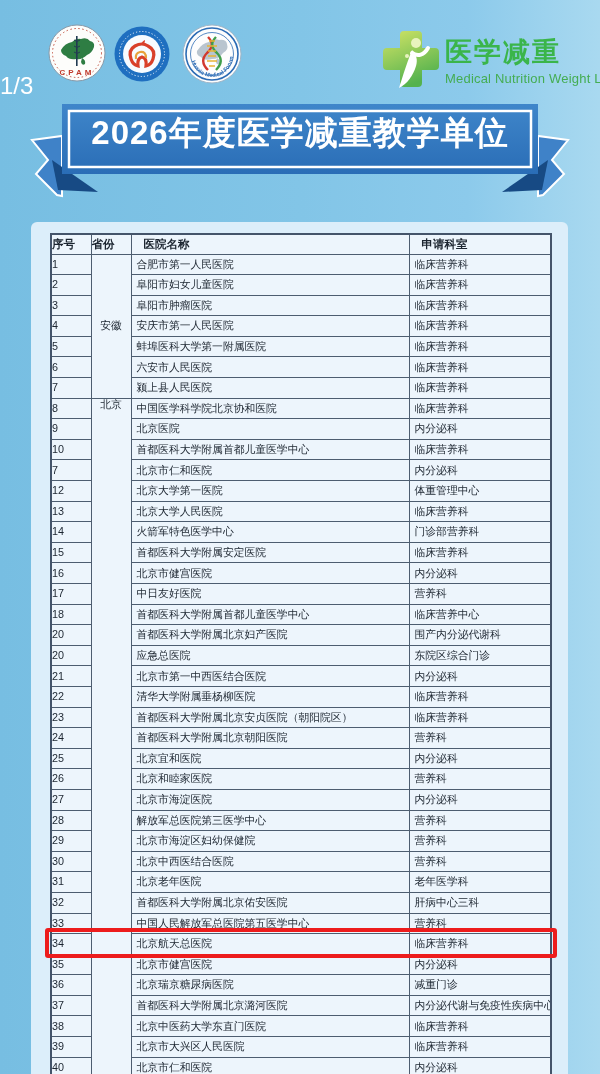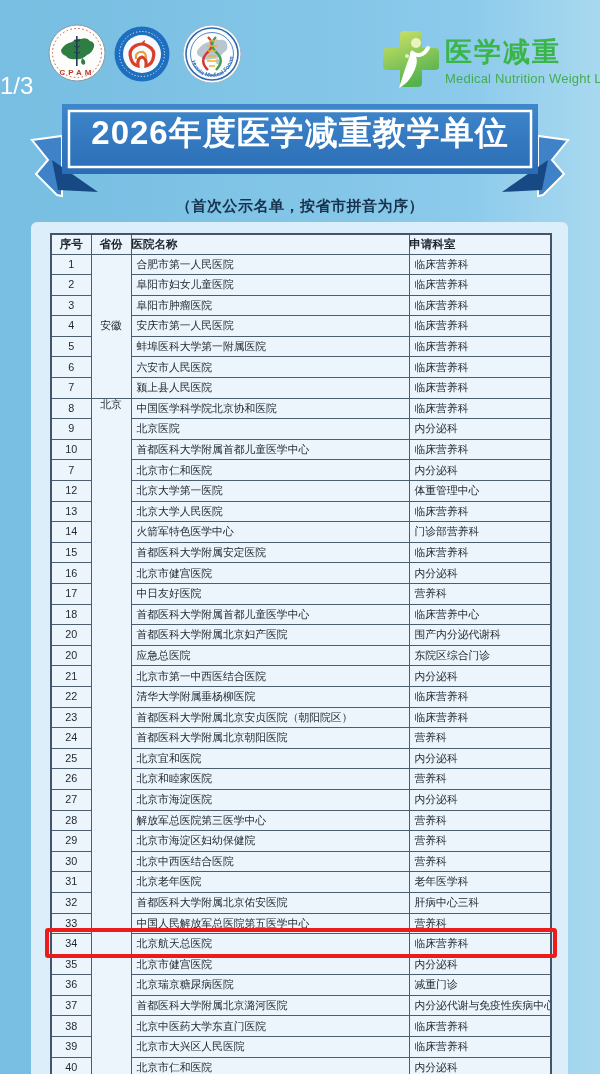--- a/index.html
+++ b/index.html
@@ -33,22 +33,22 @@
     background:#dceefa; border-radius:6px; }
   table.units { position:absolute; left:50px; top:233px; width:500px;
     border-collapse:collapse; table-layout:fixed; }
   table.units th, table.units td {
     border:1.5px solid #4d5d70; background:#edf5fc; color:#1c2530;
     font-size:10.8px; line-height:1.05; white-space:nowrap; overflow:hidden;
   }
   table.units { border:2px solid #44546a; }
   table.units th { height:20px; font-size:11.5px; font-weight:700; }
   table.units td { height:20.6px; }
-  th.c-no, th.c-prov, td.c-no { text-align:center; }
-  th.c-hosp, th.c-dept { text-align:left; padding-left:0; }
+  th.c-no, th.c-prov, td.c-no { text-align:left; }
+  th.c-hosp, th.c-dept { text-align:left; padding-left:12px; }
   td.c-hosp, td.c-dept { text-align:left; padding-left:5px; }
   td.c-prov { text-align:center; vertical-align:middle; }
   td.c-prov.v-offset { vertical-align:top; }
   td.c-prov.v-offset .prov-label { }
   
   .red-box { position:absolute; left:45px; top:928px; width:512px; height:30px;
     border:4px solid #ed1c1c; border-radius:3px; z-index:5; }
 </style>
 </head>
 <body>
@@ -131,21 +131,20 @@
 
       <polygon points="27,60 73,92 33,90" fill="#174a84"></polygon>
       <polygon points="523,60 477,92 517,90" fill="#174a84"></polygon>
 
       <rect x="37" y="4" width="476" height="70" fill="url(#bannerG)"></rect>
       <rect x="44" y="11" width="462" height="56" fill="none" stroke="#ffffff" stroke-width="2.5"></rect>
     </svg>
     <div class="banner-title">2026年度医学减重教学单位</div>
   </div>
 
-  <div class="note">（首次公示名单，按省市拼音为序）</div>
 
   <div class="panel"></div>
 
   <table class="units">
     <colgroup>
         <col style="width:40px">
         <col style="width:40px">
         <col style="width:278px">
         <col style="width:142px">
       </colgroup>

